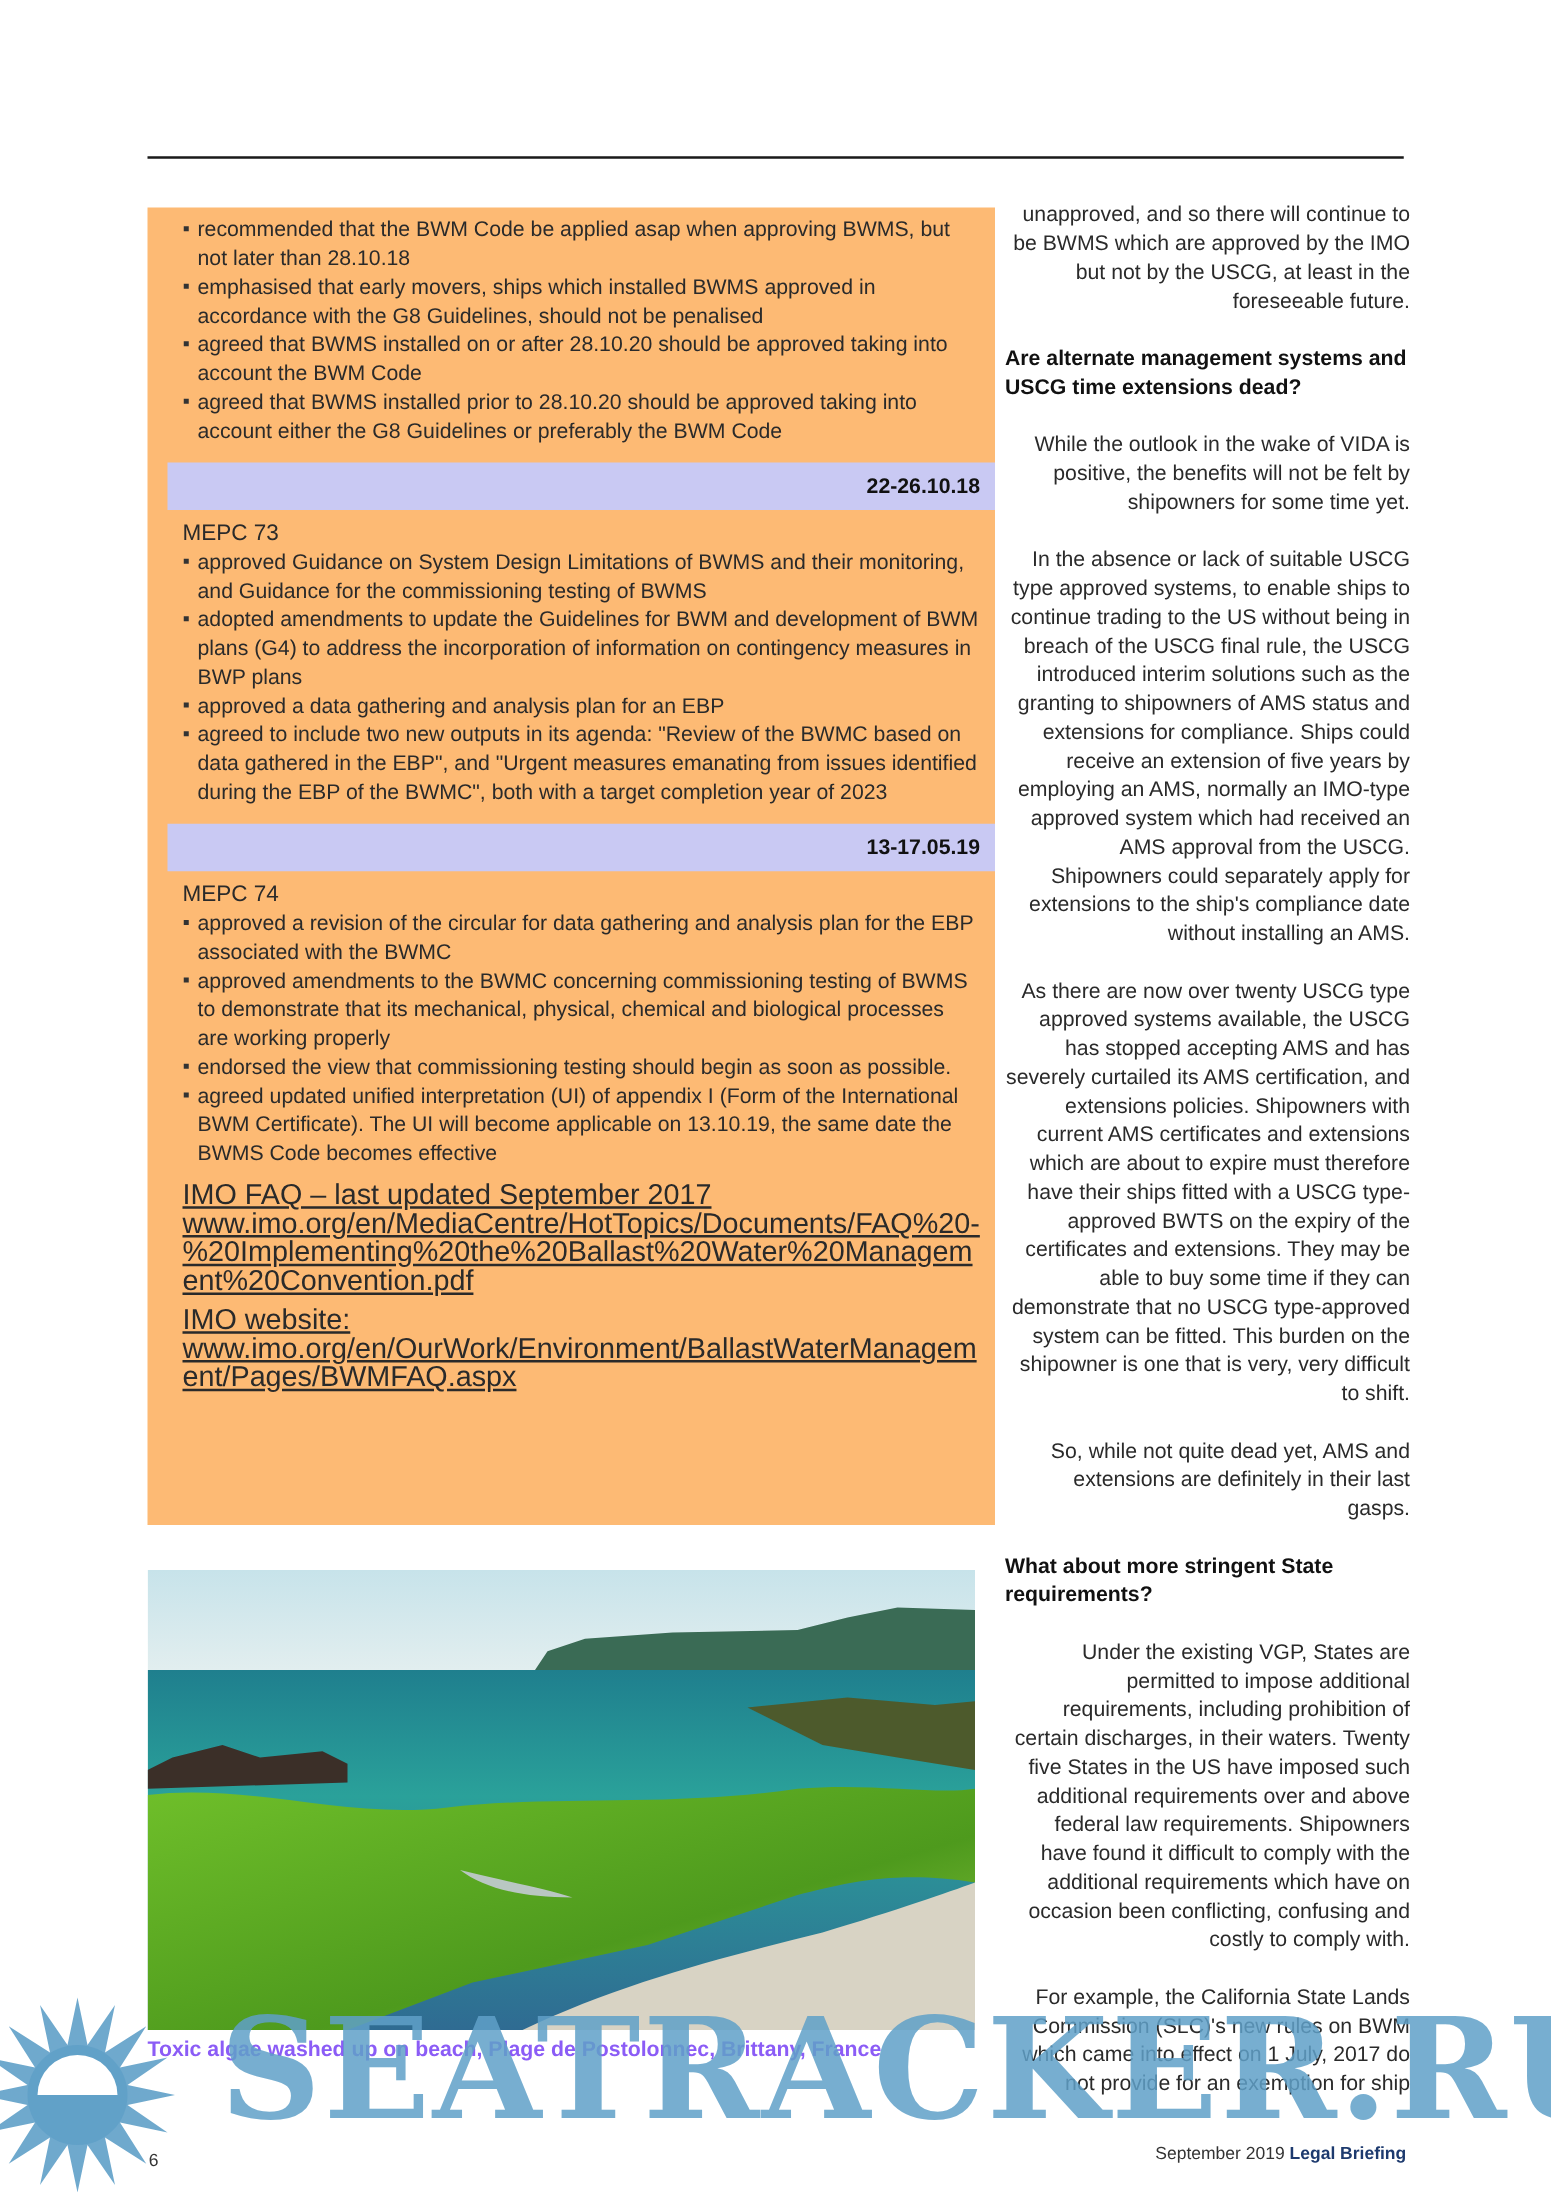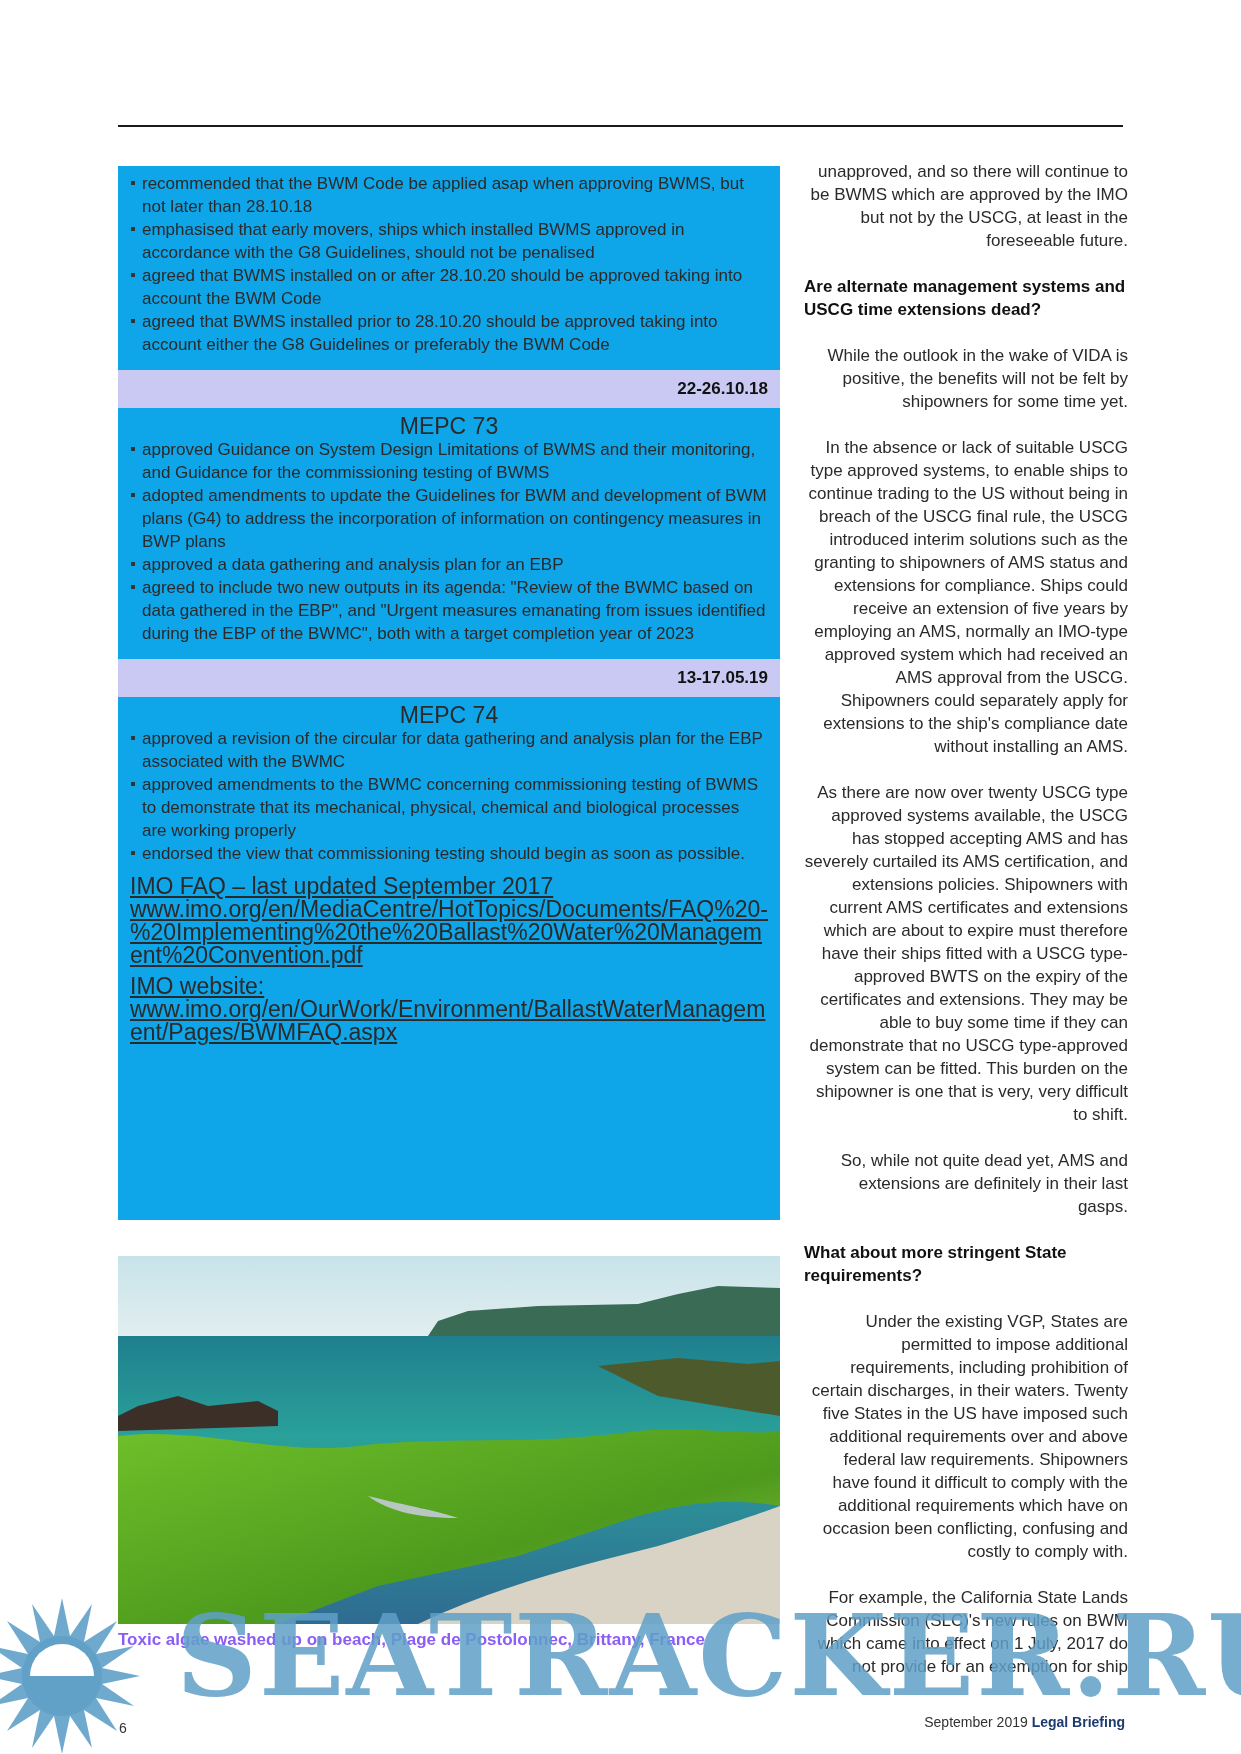--- a/index.html
+++ b/index.html
@@ -1,27 +1,27 @@
 <!DOCTYPE html>
 <html><head>
 <meta charset="utf-8">
 <style>
   html, body { margin:0; padding:0; }
   body { width:1241px; height:1754px; background:#ffffff; position:relative; overflow:hidden;
          font-family:"Liberation Sans", "DejaVu Sans", sans-serif; color:#222; }
   .rule { position:absolute; left:118px; top:125px; width:1005px; height:2px; background:#1a1a1a; }
 
-  .box { position:absolute; left:118px; top:166px; width:662px; height:1054px; background:#0ea5e9; }
+  .box { position:absolute; left:118px; top:166px; width:662px; height:1054px; background:#fdba74;padding-left:16px; }
   .box .sec { padding:6px 12px 8px 12px; }
   .box .band { background:#c9c9f3; padding:0 12px; height:38px; line-height:38px;
                font-weight:bold; font-size:17px; color:#111; margin:6px 0 6px 0;text-align:right; }
   .box ul { list-style:none; margin:0; padding:0; }
   .box li { position:relative; padding-left:12px; font-size:17px; line-height:23px; color:#2a2a2a; }
   .box li::before { content:""; position:absolute; left:1px; top:9px; width:4px; height:4px; background:#333; }
-  .box .sub { font-size:23px; line-height:24px; color:#2a2a2a; margin:6px 0 0 0;text-align:center; }
+  .box .sub { font-size:18px; line-height:24px; color:#2a2a2a; margin:6px 0 0 0; }
   .box .p { font-size:23px; line-height:23px; color:#2a2a2a; word-break:break-all; margin:0 0 8px 0;text-decoration:underline; }
   .box .p span { display:block; }
 
   .photo { position:absolute; left:118px; top:1256px; width:662px; height:368px; overflow:hidden; }
   .caption { position:absolute; left:118px; top:1630px; font-size:17px; color:#8b5cf6;font-weight:bold; }
 
   .col { position:absolute; left:804px; top:160px; width:324px; font-size:17px; line-height:23px; color:#2a2a2a; }
   .col p { margin:0 0 23px 0;text-align:right; }
   .col h3 { margin:0 0 23px 0; font-size:17px; line-height:23px; font-weight:bold; color:#111; }
 
@@ -59,20 +59,21 @@
     </ul>
   </div>
 
   <div class="band">13-17.05.19</div>
   <div class="sec" style="padding-top:0">
     <div class="sub" style="margin-top:0">MEPC 74</div>
     <ul>
       <li>approved a revision of the circular for data gathering and analysis plan for the EBP associated with the BWMC</li>
       <li>approved amendments to the BWMC concerning commissioning testing of BWMS to demonstrate that its mechanical, physical, chemical and biological processes are working properly</li>
       <li>endorsed the view that commissioning testing should begin as soon as possible.</li>
+      <li>agreed updated unified interpretation (UI) of appendix I (Form of the International BWM Certificate). The UI will become applicable on 13.10.19, the same date the BWMS Code becomes effective</li>
     </ul>
   </div>
 
   <div class="sec" style="padding-top:2px">
     <div class="p">
       <span>IMO FAQ – last updated September 2017</span>
       <span>www.imo.org/en/MediaCentre/HotTopics/Documents/FAQ%20-%20Implementing%20the%20Ballast%20Water%20Management%20Convention.pdf</span>
     </div>
     <div class="p">
       <span>IMO website:</span>

